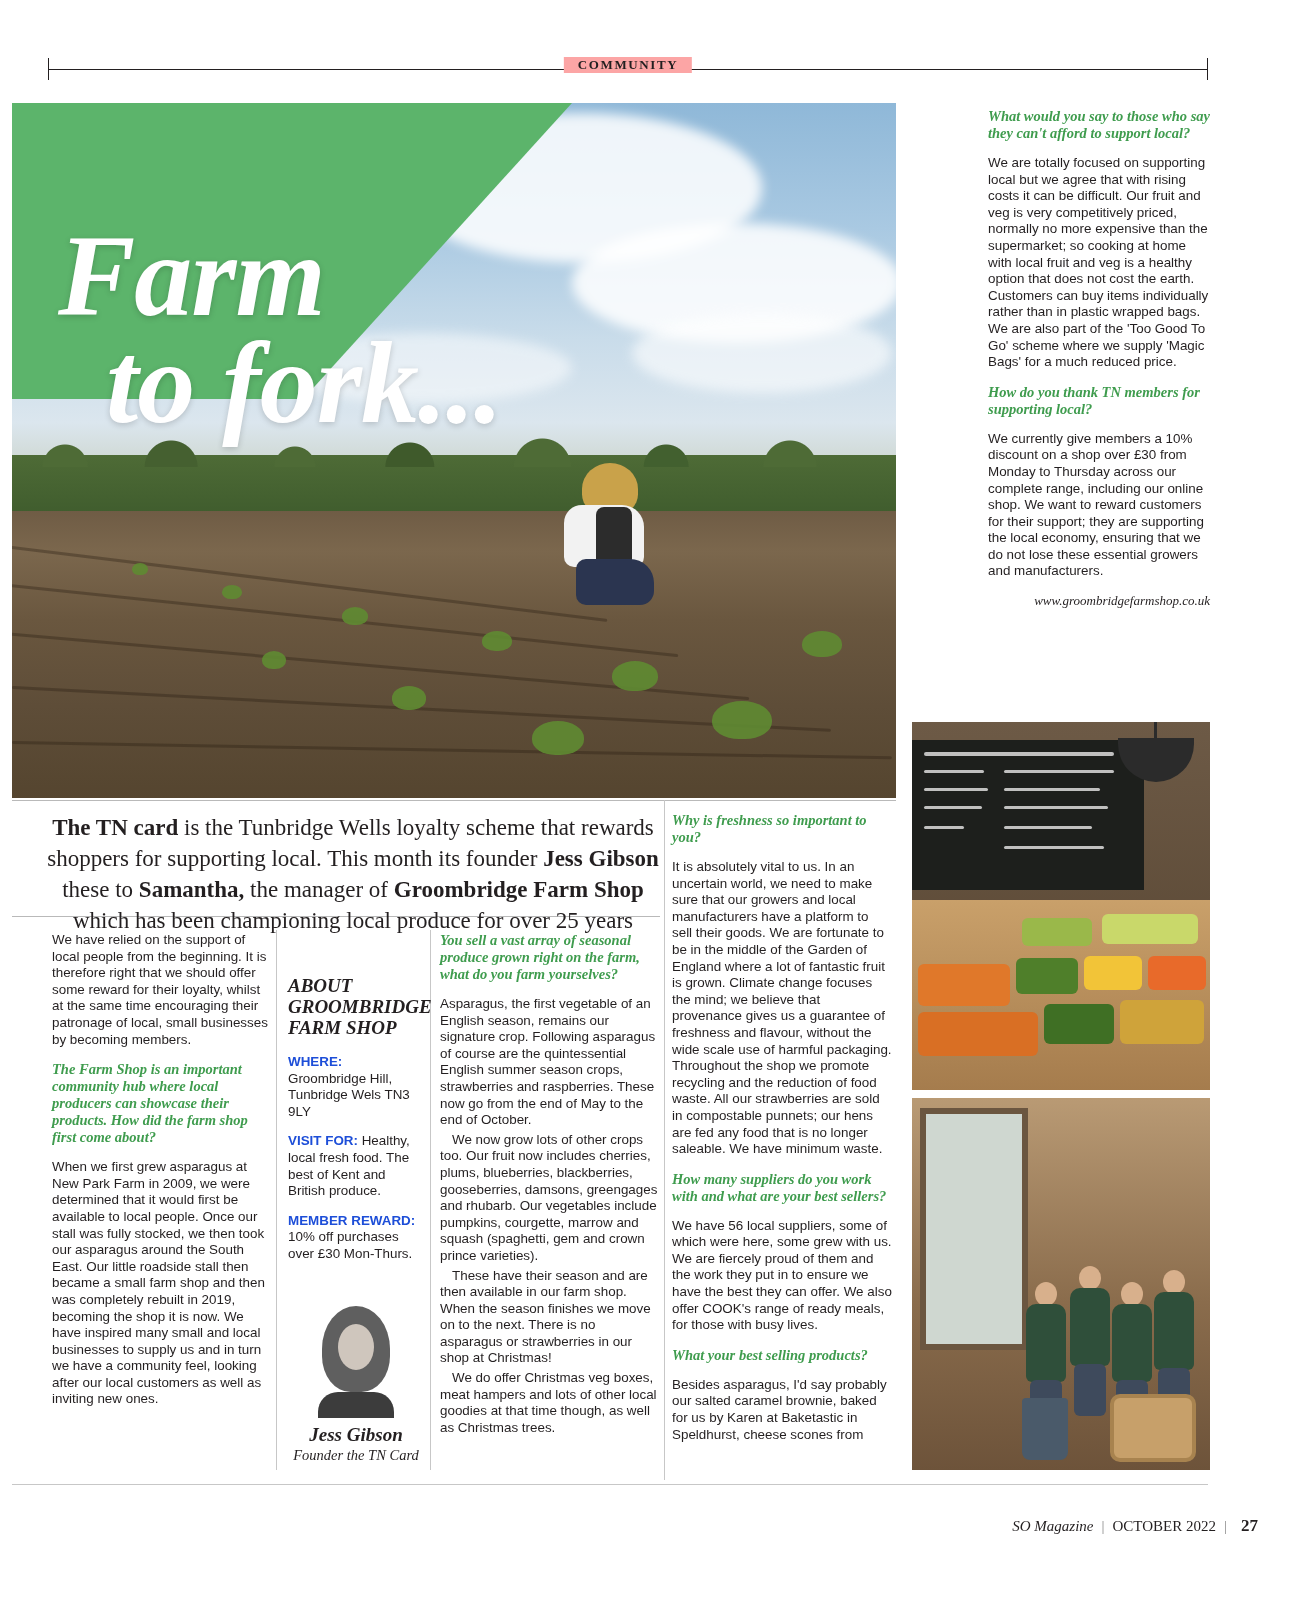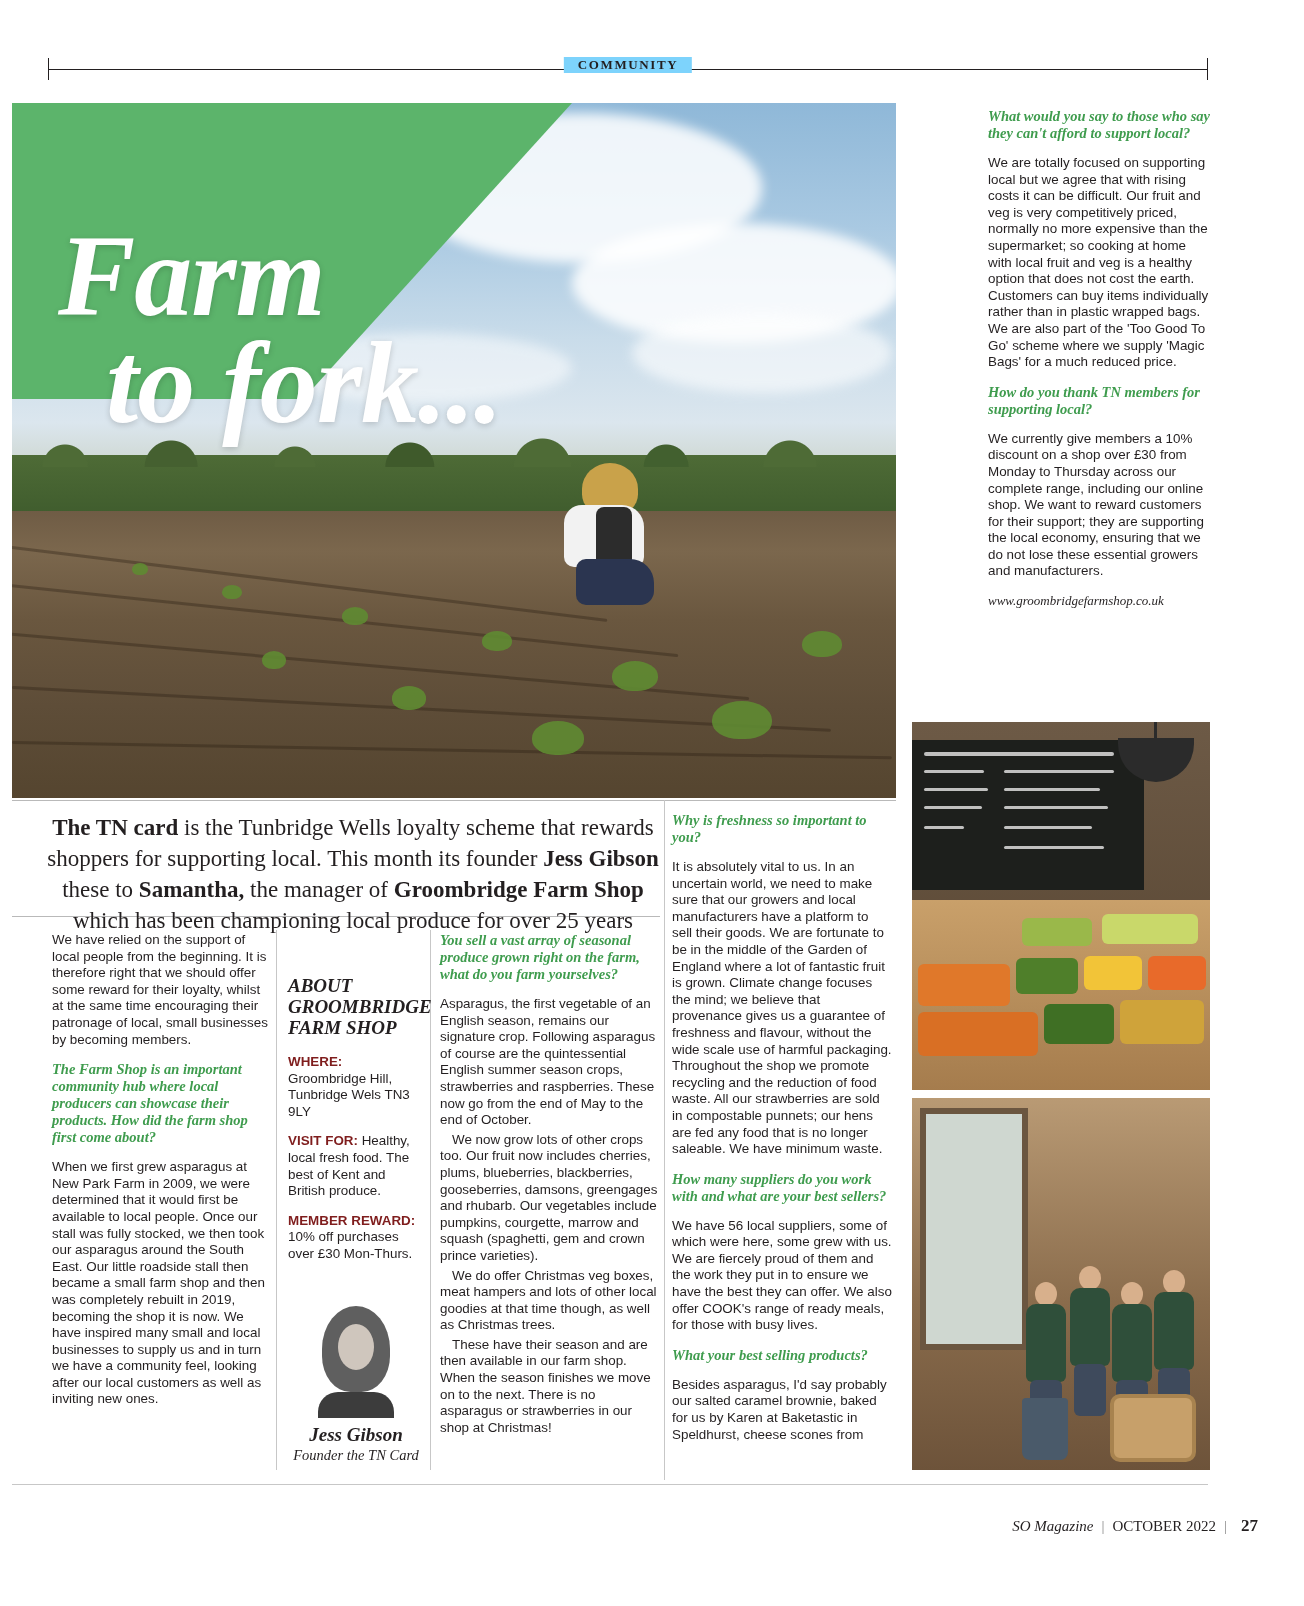--- a/index.html
+++ b/index.html
@@ -10,21 +10,21 @@
   }
   .page{position:absolute;inset:0;}
 
   
   .kicker-bar{position:absolute;left:48px;top:58px;width:1160px;height:24px;}
   .kicker-bar .rule{position:absolute;top:11px;left:0;width:100%;height:1px;background:#231f20;}
   .kicker-bar .tick-l{position:absolute;left:0;top:0;width:1px;height:22px;background:#231f20;}
   .kicker-bar .tick-r{position:absolute;right:0;top:0;width:1px;height:22px;background:#231f20;}
   .kicker-bar .kicker{
     position:absolute;left:50%;top:-1px;transform:translateX(-50%);
-    background:#7dd3fc;padding:0 14px;font-size:13px;letter-spacing:1.6px;
+    background:#fca5a5;padding:0 14px;font-size:13px;letter-spacing:1.6px;
     font-weight:700;color:#231f20;font-family:"Liberation Serif",serif;
   }
 
   
   .hero{position:absolute;left:12px;top:103px;width:884px;height:695px;overflow:hidden;}
   .sky{position:absolute;inset:0;background:linear-gradient(#8fb8d8 0%,#a9c9e2 18%,#c9dcea 34%,#dbe6ee 46%,#cfd8d2 52%,#b9c4ad 57%,#8e9c74 61%,#6d7a52 64%);}
   .cloud{position:absolute;border-radius:50%;background:rgba(255,255,255,.85);filter:blur(6px);}
   .c1{left:170px;top:30px;width:280px;height:110px;}
   .c2{left:390px;top:10px;width:360px;height:150px;}
   .c3{left:560px;top:120px;width:330px;height:120px;}
@@ -57,21 +57,21 @@
     font-family:"Liberation Serif",serif;font-style:italic;font-weight:700;
     font-size:116px;line-height:.92;letter-spacing:-1px;
     text-shadow:0 2px 6px rgba(0,0,0,.18);}
   .hero-title .l2{display:block;margin-left:48px;}
 
   
   .rtop{position:absolute;left:988px;top:108px;width:222px;font-size:13.4px;line-height:16.6px;color:#231f20;}
   .rtop p{margin:0 0 13px 0;}
   .qh{color:#3f9c4e;font-weight:700;font-style:italic;font-family:"Liberation Serif",serif;
       font-size:14.5px;line-height:17px;margin:0 0 2px 0;}
-  .url{font-style:italic;font-family:"Liberation Serif",serif;font-size:13px;color:#231f20;}
+  .url{font-style:italic;font-family:"Liberation Serif",serif;font-size:13px;color:#231f20;text-align:right;}
 
   
   .photo-shop{position:absolute;left:912px;top:722px;width:298px;height:368px;overflow:hidden;background:#2b2017;}
   .photo-team{position:absolute;left:912px;top:1098px;width:298px;height:372px;overflow:hidden;background:#3a2e23;}
   .ps-wall{position:absolute;inset:0;background:linear-gradient(#6d5a46,#54422f);}
   .ps-board{position:absolute;left:0;top:18px;width:232px;height:150px;background:#1d1f1c;}
   .ps-chalk{position:absolute;background:rgba(255,255,255,.72);border-radius:2px;}
   .ps-lamp{position:absolute;right:16px;top:16px;width:76px;height:44px;background:#2b2b2b;border-radius:0 0 40px 40px;}
   .ps-lamp:before{content:"";position:absolute;left:36px;top:-30px;width:3px;height:30px;background:#2b2b2b;}
   .ps-crates{position:absolute;left:0;bottom:0;width:100%;height:190px;background:linear-gradient(#c9a06a,#a57c4d);}
@@ -95,21 +95,21 @@
   .col{position:absolute;font-size:13.4px;line-height:16.6px;color:#231f20;}
   .col p{margin:0 0 13px 0;}
   .col p.cont{margin-top:-10px;text-indent:12px;}
   .c-a{left:52px;top:932px;width:216px;}
   .c-b{left:288px;top:975px;width:136px;}
   .c-c{left:440px;top:932px;width:218px;}
   .c-d{left:672px;top:812px;width:220px;}
 
   .about-title{font-family:"Liberation Serif",serif;font-style:italic;font-weight:700;
     font-size:19px;line-height:21px;color:#231f20;margin:0 0 16px 0;}
-  .lbl{color:#7f1d1d;font-weight:700;}
+  .lbl{color:#1d4ed8;font-weight:700;}
   .divider-v{position:absolute;width:1px;background:#c7c7c7;}
 
   .jess{position:absolute;left:288px;top:1300px;width:136px;text-align:center;}
   .jess-photo{width:120px;height:118px;margin:0 auto;overflow:hidden;background:#ffffff;position:relative;}
   .jess-photo .jhair{position:absolute;left:26px;top:6px;width:68px;height:86px;border-radius:50% 50% 42% 42%;background:#5f5f5f;}
   .jess-photo .jface{position:absolute;left:42px;top:24px;width:36px;height:46px;border-radius:50%;background:#cfc6bd;}
   .jess-photo .jbody{position:absolute;left:22px;top:92px;width:76px;height:30px;background:#3c3c3c;border-radius:20px 20px 0 0;}
   .jess-name{font-family:"Liberation Serif",serif;font-style:italic;font-weight:700;font-size:19px;margin-top:6px;}
   .jess-role{font-family:"Liberation Serif",serif;font-style:italic;font-size:14.5px;margin-top:1px;}
 
@@ -276,22 +276,22 @@
         <div class="jbody"></div>
     </div>
     <div class="jess-name">Jess Gibson</div>
     <div class="jess-role">Founder the TN Card</div>
   </div>
 
   <div class="col c-c">
     <p class="qh">You sell a vast array of seasonal produce grown right on the farm, what do you farm yourselves?</p>
     <p>Asparagus, the first vegetable of an English season, remains our signature crop.  Following asparagus of course are the quintessential English summer season crops, strawberries and raspberries.  These now go from the end of May to the end of October.</p>
     <p class="cont">We now grow lots of other crops too.  Our fruit now includes cherries, plums, blueberries, blackberries, gooseberries, damsons, greengages and rhubarb. Our vegetables include pumpkins, courgette, marrow and squash (spaghetti, gem and crown prince varieties).</p>
+    <p class="cont">These have their season and are then available in our farm shop. When the season finishes we move on to the next. There is no asparagus or strawberries in our shop at Christmas!</p>
     <p class="cont">We do offer Christmas veg boxes, meat hampers and lots of other local goodies at that time though, as well as Christmas trees.</p>
-    <p class="cont">These have their season and are then available in our farm shop. When the season finishes we move on to the next. There is no asparagus or strawberries in our shop at Christmas!</p>
   </div>
 
   <div class="col c-d">
     <p class="qh">Why is freshness so important to you?</p>
     <p>It is absolutely vital to us.  In an uncertain world, we need to make sure that our growers and local manufacturers have a platform to sell their goods.  We are fortunate to be in the middle of the Garden of England where a lot of fantastic fruit is grown. Climate change focuses the mind; we believe that provenance gives us a guarantee of freshness and flavour, without the wide scale use of harmful packaging. Throughout the shop we promote recycling and the reduction of food waste.  All our strawberries are sold in compostable punnets; our hens are fed any food that is no longer saleable. We have minimum waste.</p>
     <p class="qh">How many suppliers do you work with and what are your best sellers?</p>
     <p>We have 56 local suppliers, some of which were here, some grew with us. We are fiercely proud of them and the work they put in to ensure we have the best they can offer.  We also offer COOK's range of ready meals, for those with busy lives.</p>
     <p class="qh">What your best selling products?</p>
     <p>Besides asparagus, I'd say probably our salted caramel brownie, baked for us by Karen at Baketastic in Speldhurst, cheese scones from</p>
   </div>

